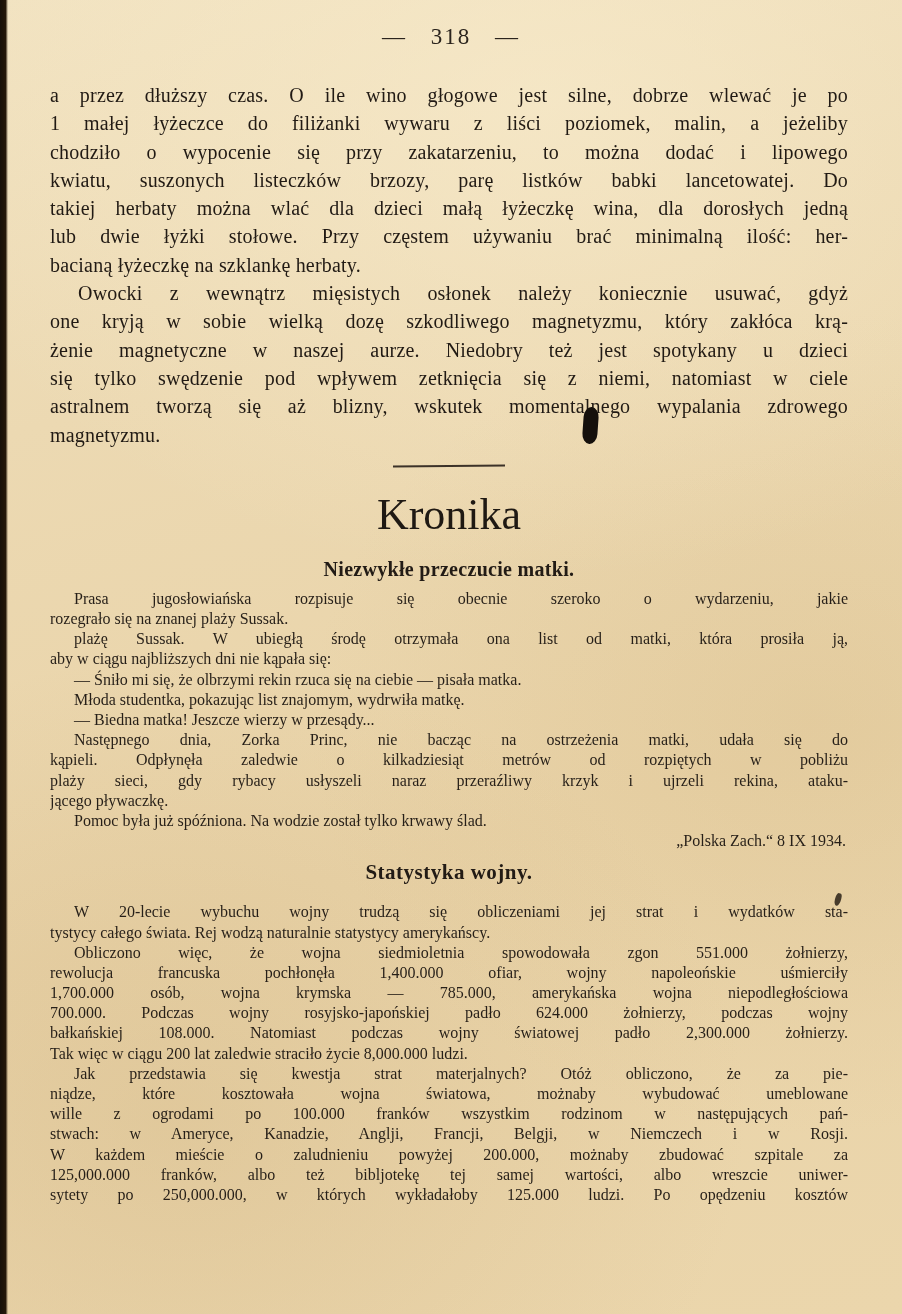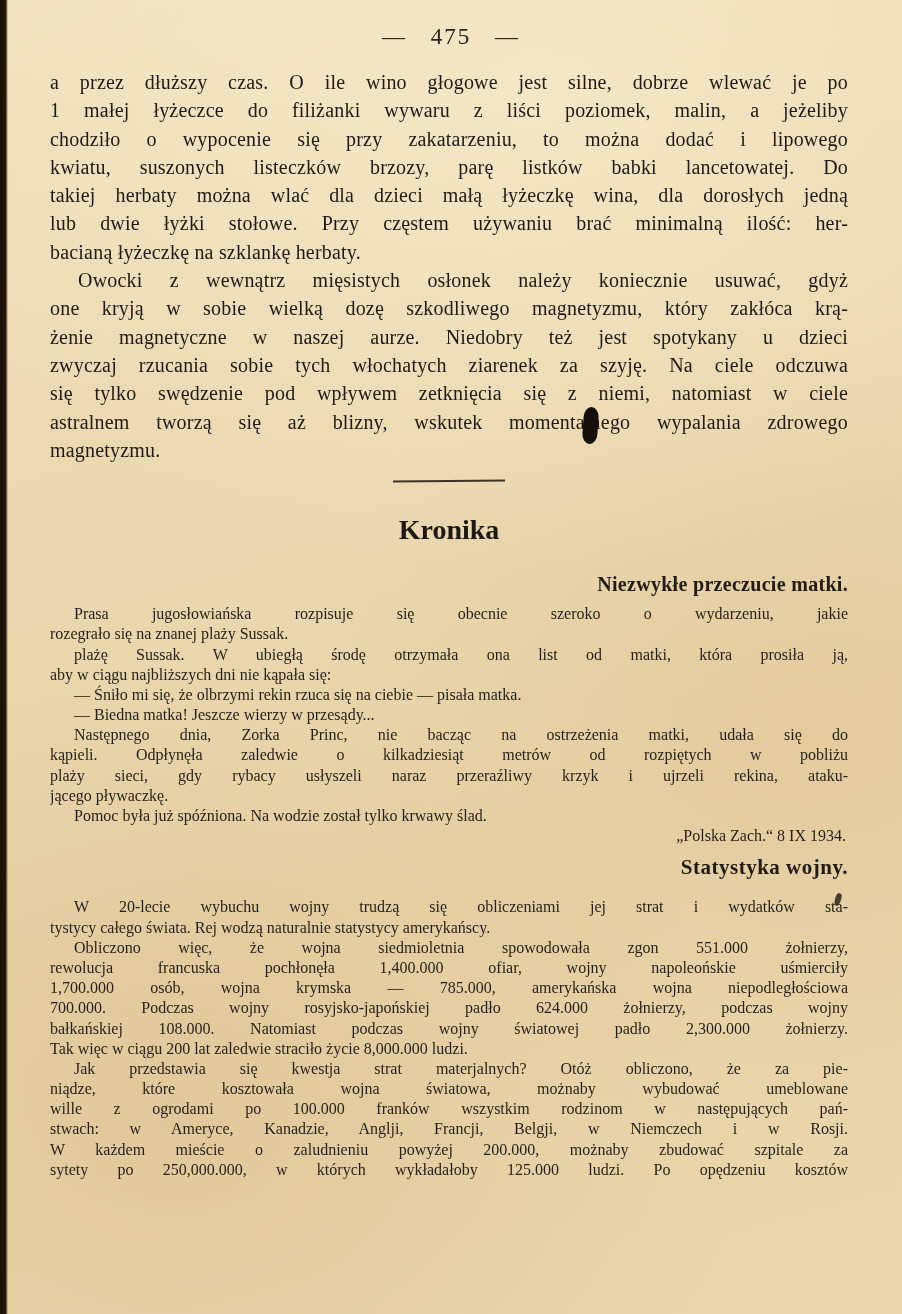--- a/index.html
+++ b/index.html
@@ -24,21 +24,21 @@
   .pageno {
     padding-top:24px;
     text-align:center;
     font-size:23px;
     letter-spacing:2px;
     word-spacing:16px;
     color:#2b241d;
   }
   .content {
     position:absolute;
-    left:50px; top:37px;
+    left:50px; top:50px;
     width:798px;
   }
   
   .para { margin:0; }
   .line {
     text-align:justify;
     text-align-last:justify;
     overflow:hidden;
   }
   .line.plain { text-align-last:left; }
@@ -50,30 +50,30 @@
   .body-sm .para.indent .line:first-child { text-indent:24px; }
   
   .rule {
     width:112px; height:2px;
     margin:16px auto 0;
     background:#3c3228;
     transform:rotate(-.4deg);
   }
   .kronika-title {
     margin:25px 0 0;
-    font-size:28px; line-height:46px;
-    font-weight:bold;
+    font-size:44px; line-height:46px;
+    font-weight:normal;
     text-align:center;
     color:#1f1913;
   }
   .art-heading {
     margin:19px 0 0;
     font-size:20px; line-height:24px;
     font-weight:bold;
-    text-align:right;
+    text-align:center;
     letter-spacing:.3px;
     color:#221b15;
   }
   .art-heading.h3 { margin-top:9px; font-size:21px; letter-spacing:.5px; }
   .art-body { margin-top:18px; }
   .art-body.first { margin-top:8px; }
   .attribution {
     text-align:right;
     font-size:16px; line-height:20.2px;
     padding-right:2px;
@@ -97,39 +97,38 @@
     transform:rotate(14deg);
     opacity:.85;
   }
 </style>
 </head>
 <body>
 
 <div class="scan">
   <div class="binding"></div>
 
-  <div class="pageno">— 475 —</div>
+  <div class="pageno">— 318 —</div>
 
   <div class="content">
 
     <section class="intro">
         <div class="para">
           <div class="line">a przez dłuższy czas. O ile wino głogowe jest silne, dobrze wlewać je po</div>
           <div class="line">1 małej łyżeczce do filiżanki wywaru z liści poziomek, malin, a jeżeliby</div>
           <div class="line">chodziło o wypocenie się przy zakatarzeniu, to można dodać i lipowego</div>
           <div class="line">kwiatu, suszonych listeczków brzozy, parę listków babki lancetowatej. Do</div>
           <div class="line">takiej herbaty można wlać dla dzieci małą łyżeczkę wina, dla dorosłych jedną</div>
           <div class="line">lub dwie łyżki stołowe. Przy częstem używaniu brać minimalną ilość: her-</div>
           <div class="line plain">bacianą łyżeczkę na szklankę herbaty.</div>
         </div>
         <div class="para indent">
           <div class="line">Owocki z wewnątrz mięsistych osłonek należy koniecznie usuwać, gdyż</div>
           <div class="line">one kryją w sobie wielką dozę szkodliwego magnetyzmu, który zakłóca krą-</div>
           <div class="line">żenie magnetyczne w naszej aurze. Niedobry też jest spotykany u dzieci</div>
-          <div class="line">zwyczaj rzucania sobie tych włochatych ziarenek za szyję. Na ciele odczuwa</div>
           <div class="line">się tylko swędzenie pod wpływem zetknięcia się z niemi, natomiast w ciele</div>
           <div class="line">astralnem tworzą się aż blizny, wskutek momentalnego wypalania zdrowego</div>
           <div class="line plain">magnetyzmu.</div>
         </div>
       </section>
 
     <div class="rule"></div>
 
     <h1 class="kronika-title">Kronika</h1>
 
@@ -139,20 +138,23 @@
           <div class="para indent">
             <div class="line">Prasa jugosłowiańska rozpisuje się obecnie szeroko o wydarzeniu, jakie</div>
             <div class="line plain">rozegrało się na znanej plaży Sussak.</div>
           </div>
           <div class="para indent">
             <div class="line">plażę Sussak. W ubiegłą środę otrzymała ona list od matki, która prosiła ją,</div>
             <div class="line plain">aby w ciągu najbliższych dni nie kąpała się:</div>
           </div>
           <div class="para indent">
             <div class="line plain">— Śniło mi się, że olbrzymi rekin rzuca się na ciebie — pisała matka.</div>
+          </div>
+          <div class="para indent">
+            <div class="line plain">Młoda studentka, pokazując list znajomym, wydrwiła matkę.</div>
           </div>
           <div class="para indent">
             <div class="line plain">— Biedna matka! Jeszcze wierzy w przesądy...</div>
           </div>
           <div class="para indent">
             <div class="line">Następnego dnia, Zorka Princ, nie bacząc na ostrzeżenia matki, udała się do</div>
             <div class="line">kąpieli. Odpłynęła zaledwie o kilkadziesiąt metrów od rozpiętych w pobliżu</div>
             <div class="line">plaży sieci, gdy rybacy usłyszeli naraz przeraźliwy krzyk i ujrzeli rekina, ataku-</div>
             <div class="line plain">jącego pływaczkę.</div>
           </div>
@@ -177,20 +179,21 @@
             <div class="line">700.000. Podczas wojny rosyjsko-japońskiej padło 624.000 żołnierzy, podczas wojny</div>
             <div class="line">bałkańskiej 108.000. Natomiast podczas wojny światowej padło 2,300.000 żołnierzy.</div>
             <div class="line plain">Tak więc w ciągu 200 lat zaledwie straciło życie 8,000.000 ludzi.</div>
           </div>
           <div class="para indent">
             <div class="line">Jak przedstawia się kwestja strat materjalnych? Otóż obliczono, że za pie-</div>
             <div class="line">niądze, które kosztowała wojna światowa, możnaby wybudować umeblowane</div>
             <div class="line">wille z ogrodami po 100.000 franków wszystkim rodzinom w następujących pań-</div>
             <div class="line">stwach: w Ameryce, Kanadzie, Anglji, Francji, Belgji, w Niemczech i w Rosji.</div>
             <div class="line">W każdem mieście o zaludnieniu powyżej 200.000, możnaby zbudować szpitale za</div>
+            <div class="line">125,000.000 franków, albo też bibljotekę tej samej wartości, albo wreszcie uniwer-</div>
             <div class="line">sytety po 250,000.000, w których wykładałoby 125.000 ludzi. Po opędzeniu kosztów</div>
           </div>
         </div>
     </section>
 
   </div>
 
   <div class="ink-blot"></div>
   <div class="ink-speck"></div>
 </div>

